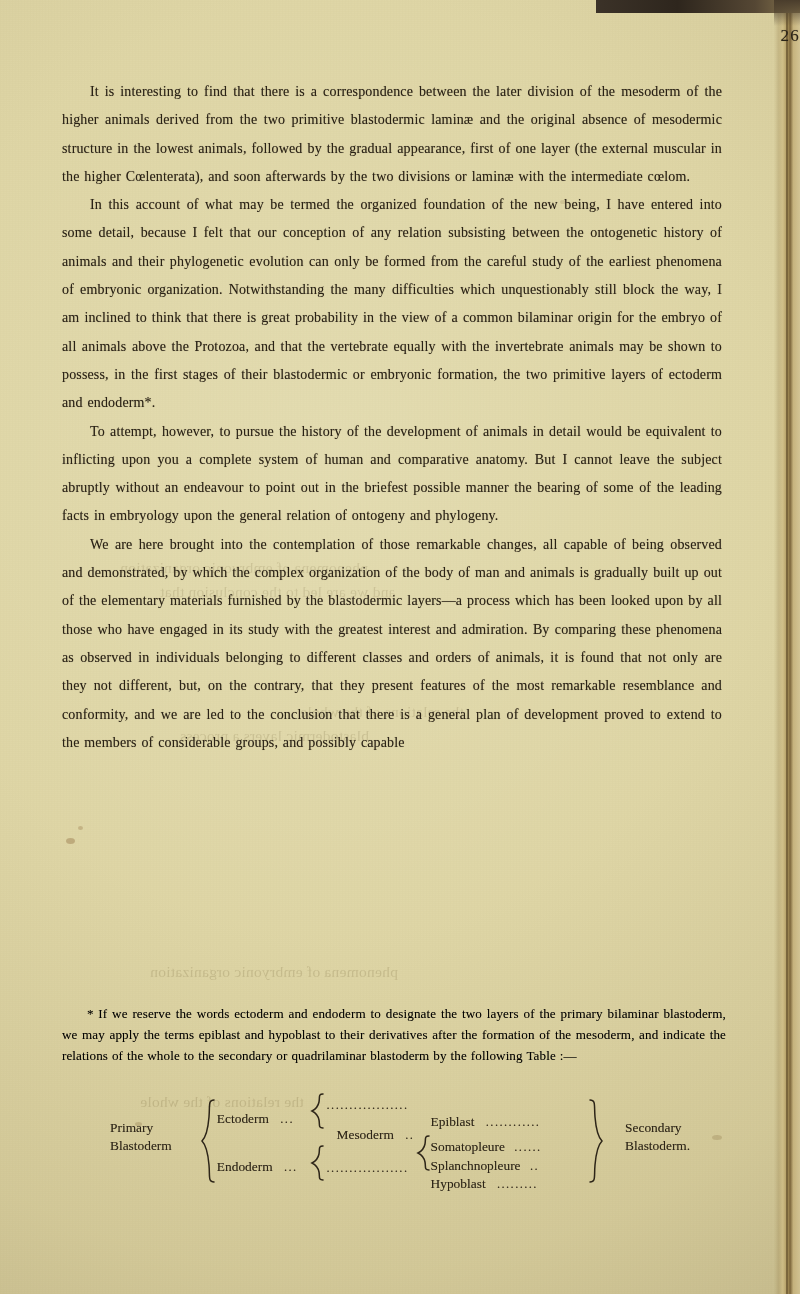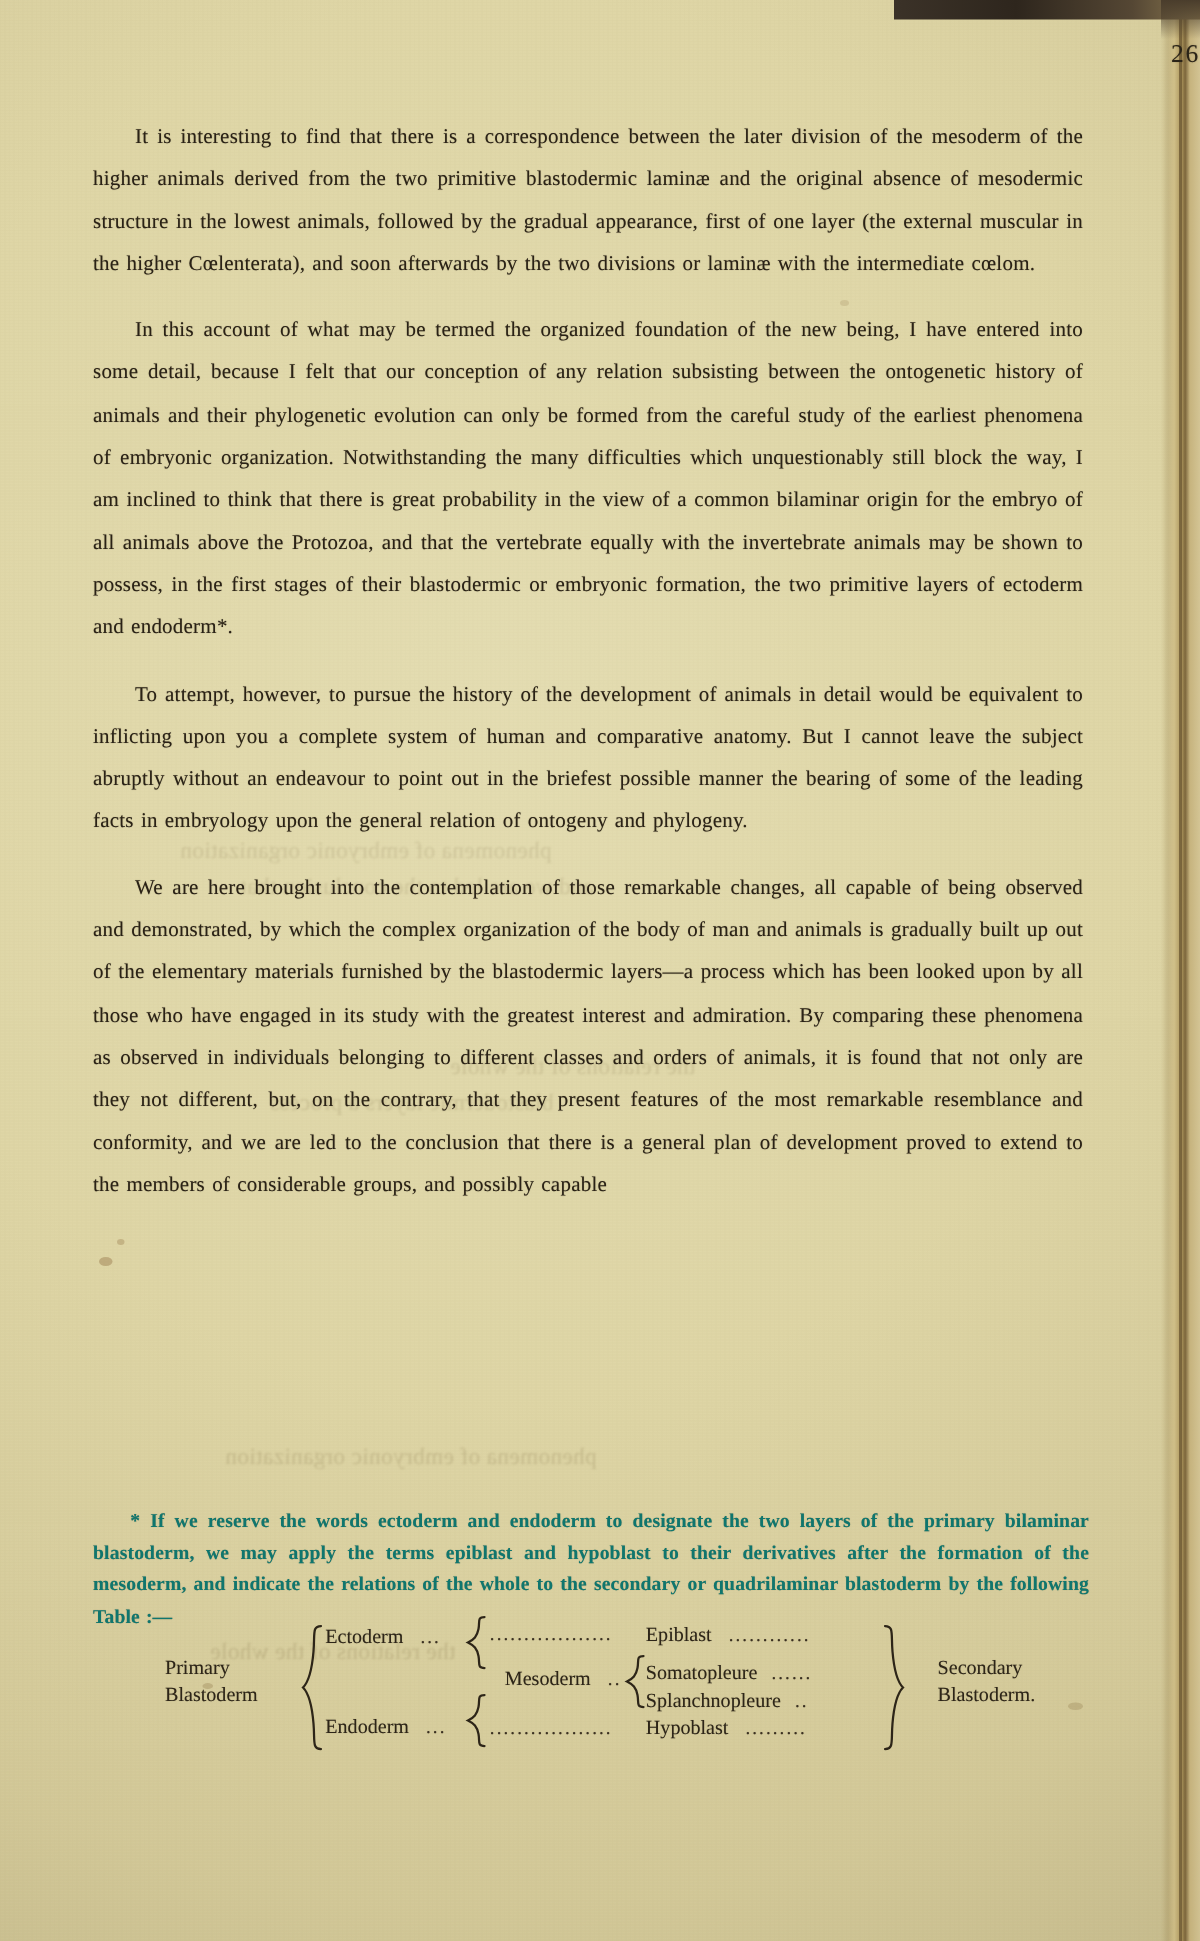--- a/index.html
+++ b/index.html
@@ -142,37 +142,36 @@
     margin: 0 0 0 0;
     font-size: 14px;
     line-height: 28.3px;
     text-align: justify;
     text-indent: 2.0em;
     letter-spacing: 0.15px;
     word-spacing: 1.1px;
     color: #2a2216;
     text-shadow: 0 0 .7px rgba(52,42,24,0.40);
   }
-  p.para + p.para { margin-top: 16px; }
+  p.para + p.para { margin-top: 0; }
   p.para.gap { margin-top: 27px; }
 
   
   .footnote {
     position: absolute;
     top: 1003px;
     left: 62px;
     width: 664px;
     font-size: 13.1px;
     line-height: 21.2px;
     text-align: justify;
     letter-spacing: 0.1px;
     word-spacing: .6px;
-    color: #0f766e;
+    color: #000000;
     text-shadow: 0 0 .6px rgba(52,42,24,0.35);
-    font-weight: bold;
   }
   .footnote p {
     margin: 0;
     text-indent: 1.9em;
   }
 
   
   .bracket-table {
     position: absolute;
     top: 1083px;
@@ -192,21 +191,21 @@
     width: 108px;
     line-height: 18px;
     margin-left: 48px;
   }
 
   .col-germs {
     width: 112px;
     position: relative;
     height: 76px;
   }
-  .col-germs .row-top { position: absolute; top: 0px; left: 0; white-space: nowrap; }
+  .col-germs .row-top { position: absolute; top: 12px; left: 0; white-space: nowrap; }
   .col-germs .row-bot { position: absolute; bottom: 0px; left: 0; white-space: nowrap; }
 
   .brace-col {
     position: relative;
     height: 76px;
     width: 16px;
   }
   .brace-col .b-top { position: absolute; top: -6px; left: 0; }
   .brace-col .b-bot { position: absolute; bottom: -6px; left: 0; }
 
@@ -216,20 +215,21 @@
     width: 126px;
   }
   .col-meso .dots-top { position: absolute; top: -1px; left: 2px; }
   .col-meso .dots-bot { position: absolute; bottom: -1px; left: 2px; }
   .col-meso .meso-label { position: absolute; top: 28px; left: 12px; white-space: nowrap; }
 
   .col-derivatives {
     position: relative;
     height: 76px;
     width: 186px;
+    margin-top: 32px;
   }
   .col-derivatives .d-row { position: absolute; left: 0; white-space: nowrap; }
   .cd-r1 { top: -1px; }
   .cd-r2 { top: 24px; }
   .cd-r3 { top: 43px; }
   .cd-r4 { bottom: -1px; }
 
   .meso-brace {
     position: absolute;
     left: -14px;

